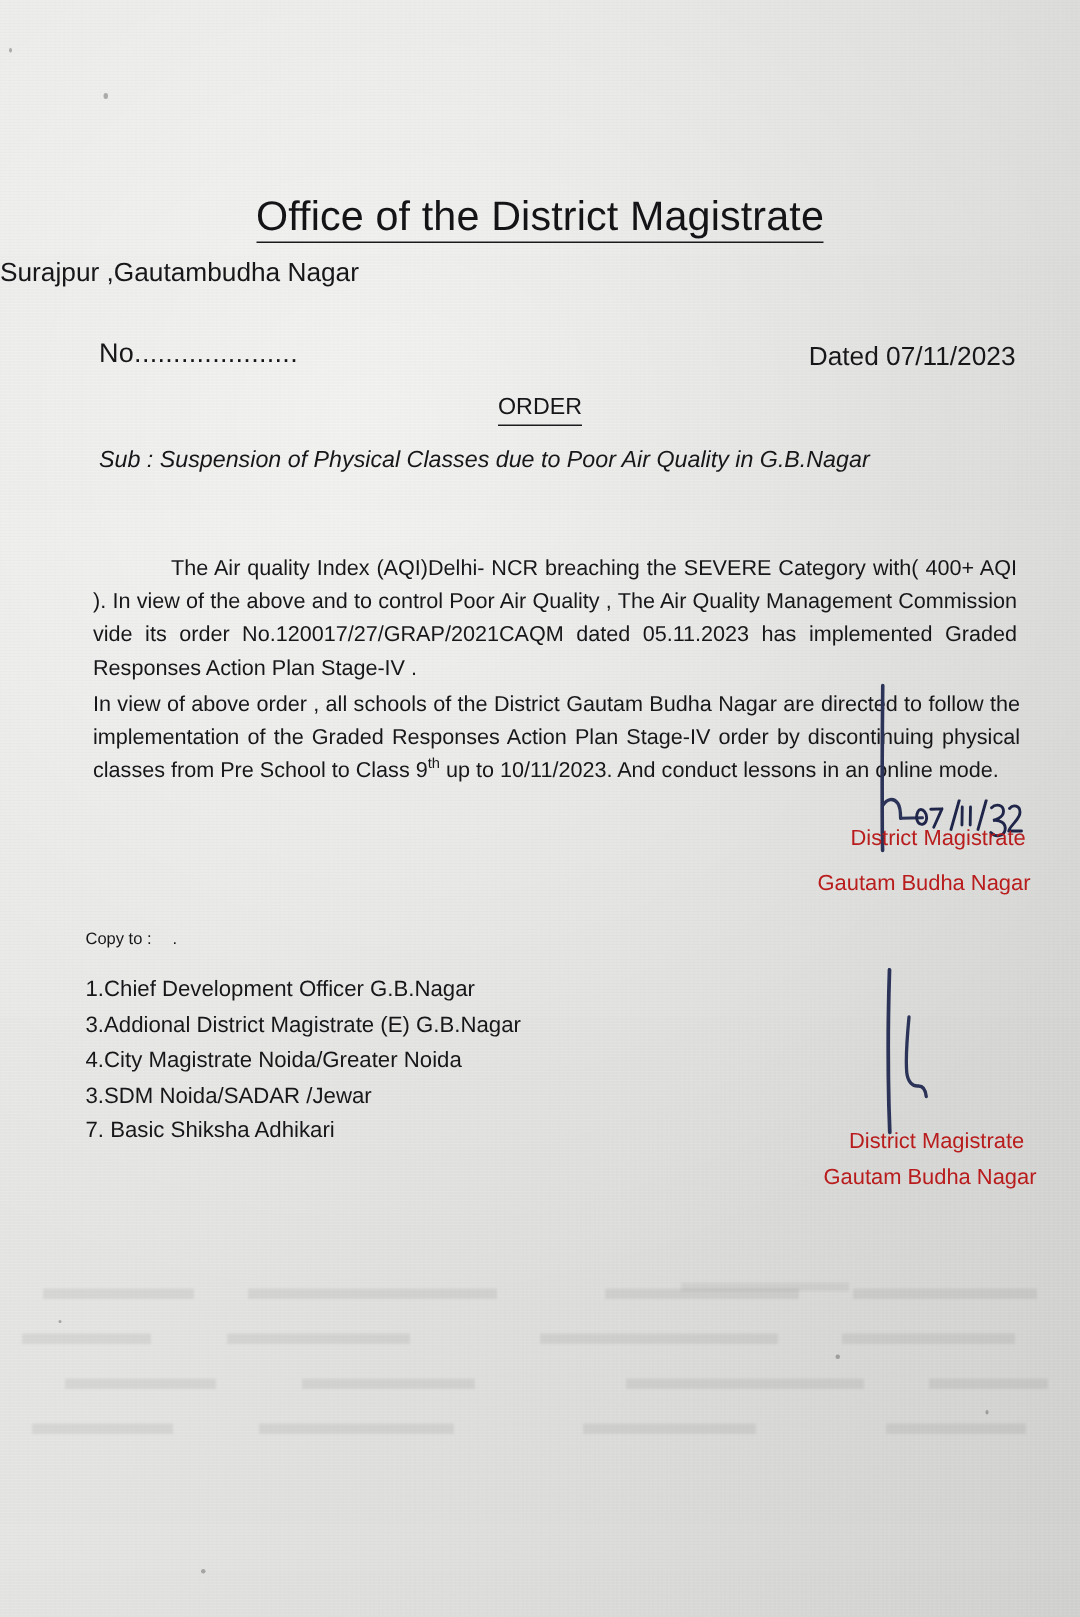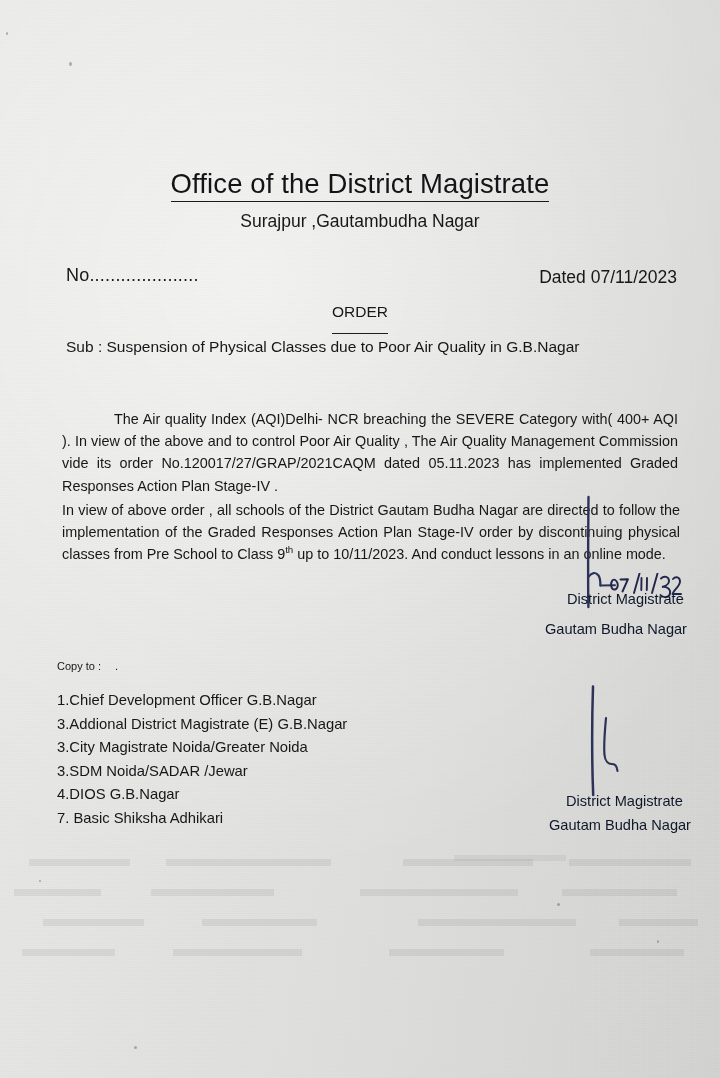--- a/index.html
+++ b/index.html
@@ -77,41 +77,40 @@
     background: #5a5a5c;
     border-radius: 50%;
     opacity: .45;
     pointer-events: none;
   }
 
   
   #content {
     position: absolute;
     inset: 0;
-    margin-top: 40px;
   }
 
   
   .doc-title {
     position: absolute;
     left: 0; right: 0; top: 128px;
     text-align: center;
     font-size: 27.5px;
     font-weight: 500;
     letter-spacing: .1px;
     color: #141417;
   }
   .doc-title span {
     border-bottom: 1.6px solid #1a1a1d;
     padding-bottom: 2px;
   }
   .doc-subtitle {
     position: absolute;
     left: 0; right: 0; top: 171px;
-    text-align: center;
+    text-align: left;
     font-size: 17.5px;
     font-weight: 400;
     color: #17171a;
   }
 
   
   .no-line {
     position: absolute;
     left: 66px; top: 225px;
     font-size: 18px;
@@ -126,27 +125,28 @@
 
   .order-heading {
     position: absolute;
     left: 0; right: 0; top: 263px;
     text-align: center;
     font-size: 15.5px;
     font-weight: 500;
   }
   .order-heading span {
     border-bottom: 1.3px solid #1d1d20;
-    padding-bottom: 13px;
+    padding-bottom: 3px;
   }
 
   .subject-line {
     position: absolute;
     left: 66px; top: 298px;
     font-size: 15.5px;
+    font-style: italic;
   }
 
   
   .para {
     position: absolute;
     font-size: 14.4px;
     line-height: 22.2px;
     text-align: justify;
     color: #17171a;
   }
@@ -162,21 +162,21 @@
     font-size: .68em;
     vertical-align: super;
     line-height: 0;
   }
 
   
   .sig-role {
     position: absolute;
     font-size: 14.6px;
     white-space: nowrap;
-    color: #0f172a;
+    color: #b91c1c;
   }
   #sig1-role   { left: 567px; top: 551px; }
   #sig1-place  { left: 545px; top: 581px; }
   #sig2-role   { left: 566px; top: 753px; }
   #sig2-place  { left: 549px; top: 777px; }
 
   
   .ink {
     position: absolute;
     pointer-events: none;
@@ -260,23 +260,22 @@
       <path d="M63 6 C65.5 3, 70 4, 70 8.5 C70 13.5, 63.5 17, 62.5 21 L71 21" stroke="#20264a" stroke-width="1.9" fill="none" stroke-linecap="round" stroke-linejoin="round"></path>
     </svg>
 
     <div class="sig-role" id="sig1-role">District Magistrate</div>
     <div class="sig-role" id="sig1-place">Gautam Budha Nagar</div>
 
     <div class="copy-to-label"><span>Copy to :</span><span class="trail-dot">.</span></div>
     <div id="copy-list">
         <div class="copy-item">1.Chief Development Officer G.B.Nagar</div>
         <div class="copy-item">3.Addional District Magistrate  (E) G.B.Nagar</div>
-        <div class="copy-item">3.City Magistrate Noida/Greater Noida</div>
+        <div class="copy-item">4.City Magistrate Noida/Greater Noida</div>
         <div class="copy-item">3.SDM Noida/SADAR /Jewar</div>
-        <div class="copy-item">4.DIOS G.B.Nagar</div>
         <div class="copy-item">7. Basic Shiksha Adhikari</div>
       </div>
 
     <svg class="ink" id="sig2-ink" width="48" height="112" viewBox="0 0 48 112">
       <path d="M13 1.5 C12.2 26, 11.8 58, 12.6 92 L13.2 110" stroke="#2b3358" stroke-width="2.5" fill="none" stroke-linecap="round"></path>
       <path d="M26 33 C24.5 49, 23.8 62, 24.5 70 C25.2 76.5, 28.6 79.2, 32 79 C35 78.8, 37 81.5, 37.5 86" stroke="#2b3358" stroke-width="2.2" fill="none" stroke-linecap="round"></path>
     </svg>
 
     <div class="sig-role" id="sig2-role">District Magistrate</div>
     <div class="sig-role" id="sig2-place">Gautam Budha Nagar</div>

